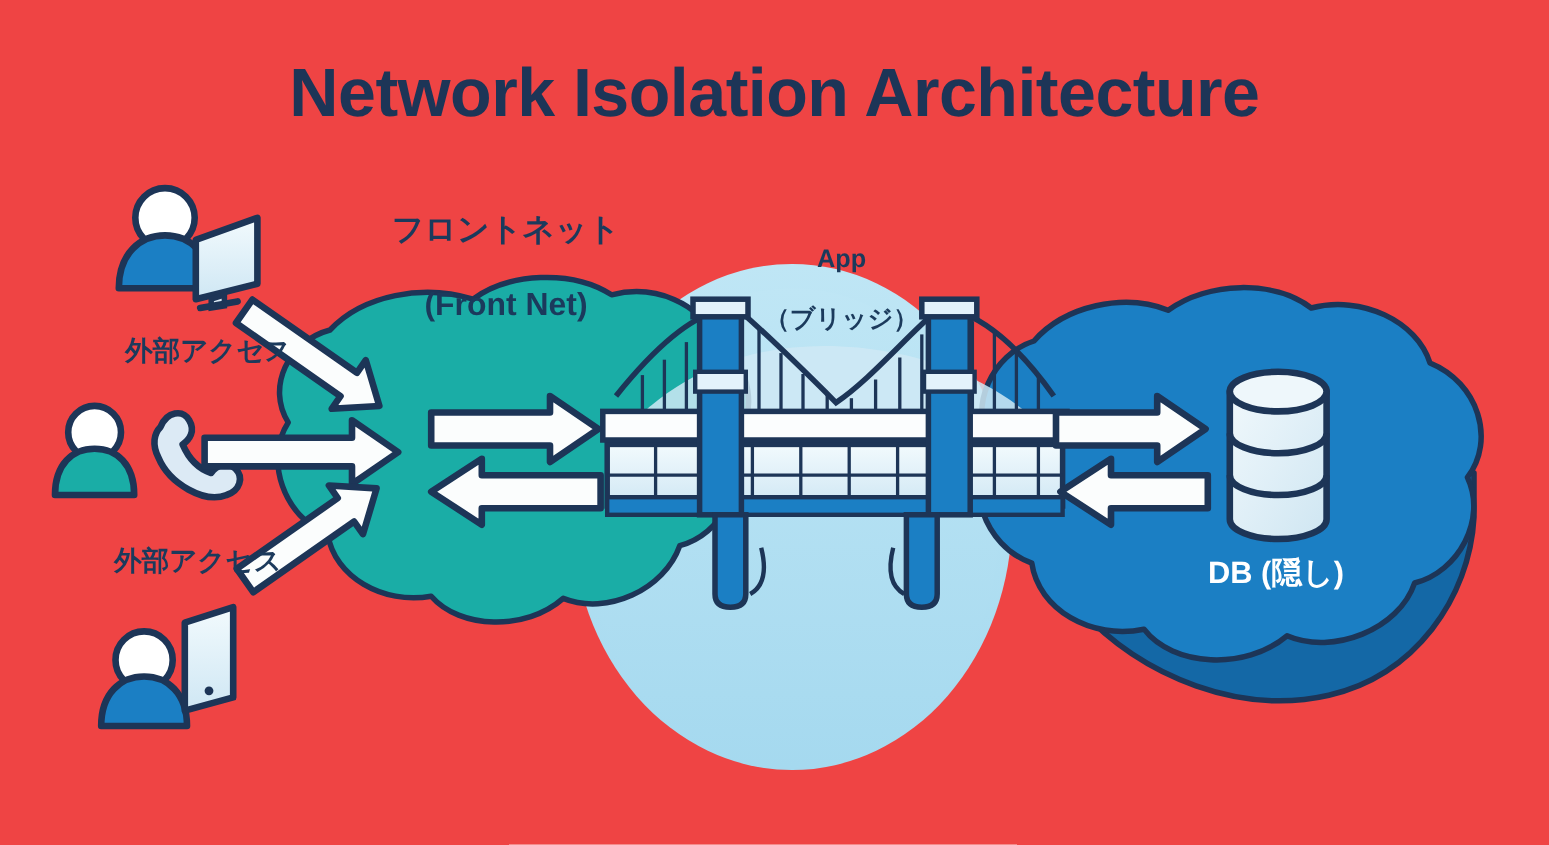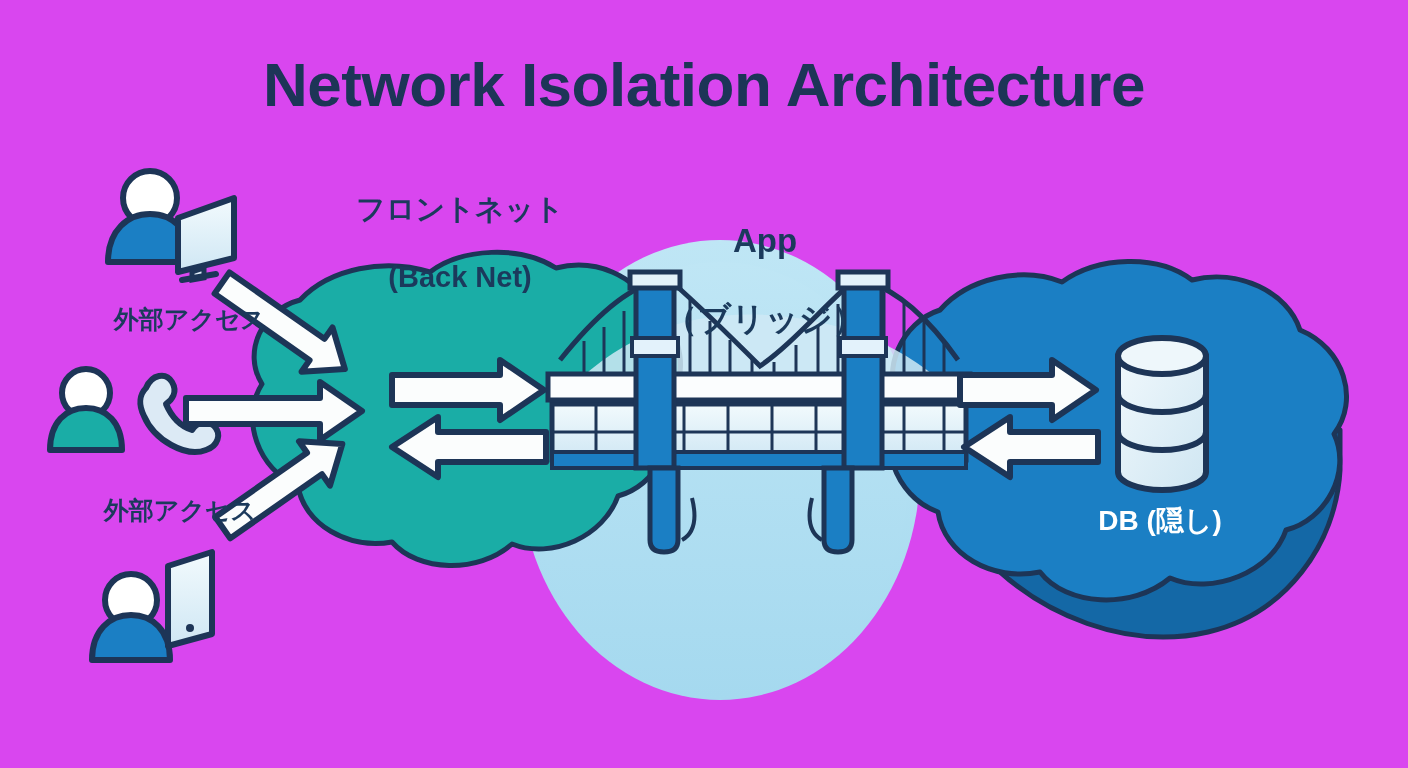--- a/index.html
+++ b/index.html
@@ -7,21 +7,21 @@
     padding: 0;
     background: #ffffff;
   }
   body {
     font-family: "Liberation Sans", "DejaVu Sans", sans-serif;
   }
   #stage {
     position: relative;
     width: 1408px;
     height: 768px;
-    background: #d946ef;
+    background: #ef4444;
     overflow: hidden;
   }
   #scene {
     position: absolute;
     inset: 0;
   }
   .lbl {
     position: absolute;
     color: #1b3a5c;
     font-weight: bold;
@@ -47,21 +47,21 @@
   #back-net-label {
     left: 990px;
     top: 192px;
     width: 260px;
     font-size: 29px;
   }
   #app-bridge-label {
     left: 640px;
     top: 222px;
     width: 250px;
-    font-size: 33px;
+    font-size: 23px;
   }
   #ext-access-1 {
     left: 90px;
     top: 305px;
     width: 200px;
     font-size: 25px;
   }
   #ext-access-2 {
     left: 80px;
     top: 496px;
@@ -248,21 +248,21 @@
 
       <path d="M 960 375 L 1052 375 L 1052 360 L 1096 390 L 1052 420 L 1052 405 L 960 405 Z"></path>
 
       <path d="M 1098 432 L 1010 432 L 1010 417 L 964 447 L 1010 477 L 1010 462 L 1098 462 Z"></path>
     </g>
   </svg>
 
   <div class="lbl" id="title">Network Isolation Architecture</div>
 
   <div class="lbl" id="front-net-label"><span>フロントネット</span>
-    <br><span>(Back Net)</span>
+    <br><span>(Front Net)</span>
   </div>
 
   <div class="lbl" id="back-net-label">
     <br>
   </div>
 
   <div class="lbl" id="app-bridge-label"><span>App</span>
     <br><span>（ブリッジ）</span>
   </div>
 

